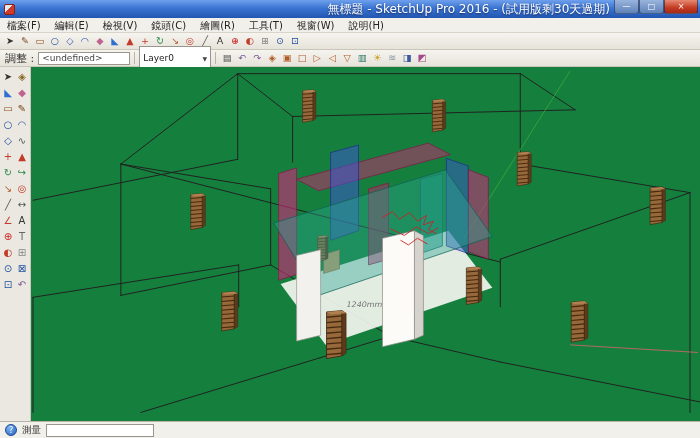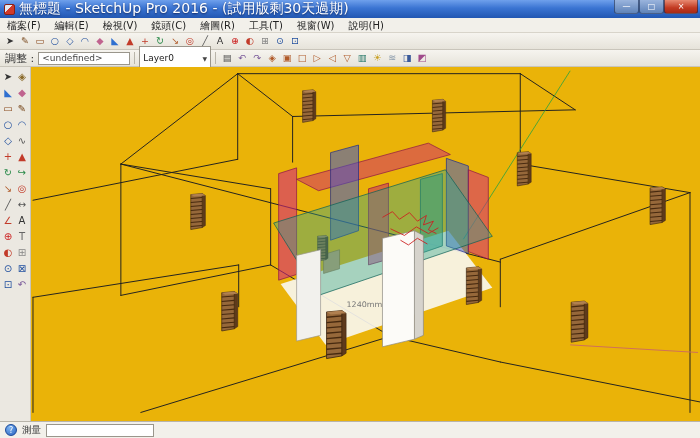--- a/index.html
+++ b/index.html
@@ -5,21 +5,21 @@
   * { margin:0; padding:0; box-sizing:border-box; }
   html,body { width:700px; height:438px; overflow:hidden; background:#d4d0c8;
     font-family:"DejaVu Sans","Liberation Sans",sans-serif; }
   .window { width:700px; height:438px; display:flex; flex-direction:column; background:#ece9e2; }
 
   
   .titlebar { height:18px; flex:0 0 18px; display:flex; align-items:center; gap:4px; padding-left:4px;
     background:linear-gradient(180deg,#6fa0ec 0%,#3a74d2 45%,#2257b2 100%); }
   .app-icon { width:11px; height:11px; border-radius:2px;
     background:linear-gradient(135deg,#e5e9f0 0 40%,#cf3a2a 40% 100%); border:1px solid #8a1f14; }
-  .title { color:#fff; font-size:14px; text-shadow:0 1px 2px rgba(0,0,30,.6); white-space:nowrap; overflow:hidden; flex:1; }
+  .title { color:#fff; font-size:12px; text-shadow:0 1px 2px rgba(0,0,30,.6); white-space:nowrap; overflow:hidden; flex:1;text-align:right; }
   .win-controls { display:flex; margin-left:auto; margin-right:2px; align-self:flex-start; }
   .win-btn { width:25px; height:14px; display:flex; align-items:center; justify-content:center;
     font-size:8px; color:#fff; border:1px solid rgba(20,40,80,.6); border-top:none;
     background:linear-gradient(#9ab4dd,#5f83b8); border-radius:0 0 3px 3px; cursor:pointer; }
   .win-btn.close { width:34px; background:linear-gradient(#e88a72,#c23a22 60%,#a82a16); }
 
   
   .menubar { height:15px; flex:0 0 15px; display:flex; align-items:center; background:#f2f0ea;
     border-bottom:1px solid #d8d4ca; font-size:10px; color:#222; }
   .menu-item { padding:12px 7px; line-height:15px; cursor:pointer; }
@@ -40,21 +40,21 @@
     display:flex; align-items:center; justify-content:space-between; padding:7px 3px;
     font-size:9px; color:#222; cursor:pointer; }
   .layer-combo .caret { font-size:6px; color:#444; }
 
   
   .main { flex:1; display:flex; min-height:0; }
   .palette { flex:0 0 31px; width:31px; background:#ebe8e1; border-right:1px solid #c9c5bb;
     display:grid; grid-template-columns:repeat(2,14px); align-content:start; justify-content:center;
     padding-top:2px; row-gap:1px; }
   .palette .tool-icon { height:15px; font-size:10px; }
-  .viewport { flex:1; position:relative; background:#eab308; cursor:crosshair; }
+  .viewport { flex:1; position:relative; background:#15803d; cursor:crosshair;font-style:italic; }
   .viewport svg { position:absolute; inset:0; width:100%; height:100%; }
 
   
   .statusbar { height:17px; flex:0 0 17px; display:flex; align-items:center; gap:5px; padding:0 5px;
     background:#f2f0ea; border-top:1px solid #b8b4aa; font-size:9.5px; color:#333; }
   .info-icon { width:12px; height:12px; border-radius:50%; flex:0 0 12px;
     background:radial-gradient(circle at 35% 30%,#7ab2f0,#2a63c0); border:1px solid #1a4a9a;
     color:#fff; font-size:8px; display:inline-flex; align-items:center; justify-content:center; cursor:pointer; }
   .hint { flex:1; white-space:nowrap; overflow:hidden; }
   .measure-label { color:#333; }

